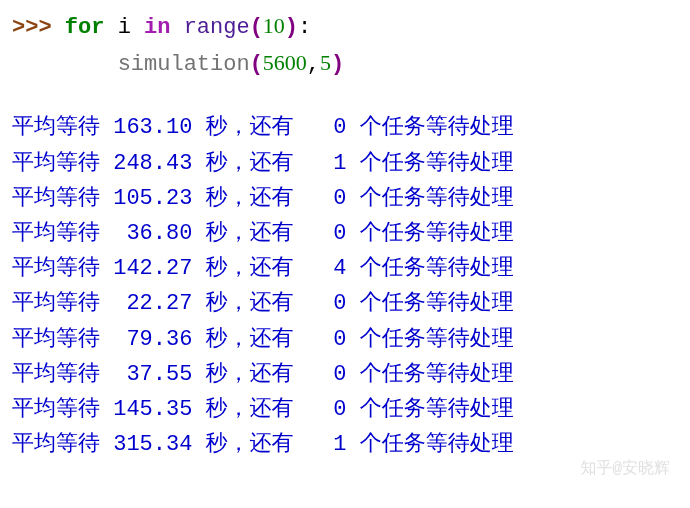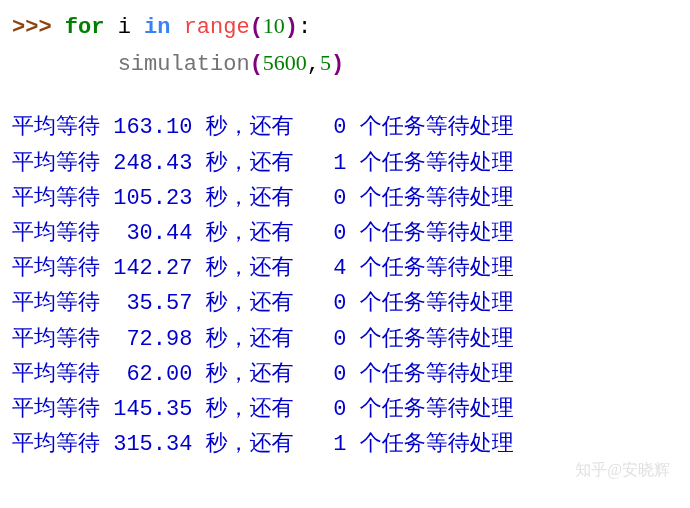--- a/index.html
+++ b/index.html
@@ -23,25 +23,25 @@
     }
     .prompt {
       color: #8B4513;
       font-weight: bold;
     }
     .keyword-for {
       color: #008000;
       font-weight: bold;
     }
     .keyword-in {
-      color: #3b82f6;
+      color: #a21caf;
       font-weight: bold;
     }
     .func-range {
-      color: #ef4444;
+      color: #4c1d95;
       font-weight: normal;
     }
     .func-call {
       color: #737373;
     }
     .number {
       color: #008000;
       font-family: Liberation Serif, serif;
     }
     .paren {
@@ -61,35 +61,35 @@
     .output-block {
       margin-top: 28px;
     }
     .watermark {
       position: absolute;
       right: 20px;
       bottom: 25px;
       color: #cccccc;
       font-size: 16px;
       opacity: 0.6;
-      font-family: Liberation Serif, serif;
+      font-family: Liberation Mono, monospace;
     }
   </style>
 </head>
 <body>
 
 <div class="code-line"><span class="prompt">&gt;&gt;&gt; </span><span class="keyword-for">for</span><span class="identifier"> </span><span class="identifier">i</span><span class="identifier"> </span><span class="keyword-in">in</span><span class="identifier"> </span><span class="func-range">range</span><span class="paren">(</span><span class="number">10</span><span class="paren">)</span><span class="colon">:</span></div>
 <div class="code-line"><span class="identifier">        </span><span class="func-call">simulation</span><span class="paren">(</span><span class="number">5600</span><span class="identifier">,</span><span class="number">5</span><span class="paren">)</span></div>
 
 <div class="output-block">
 <div class="output-line"><span>平均等待 </span><span>163.10</span><span> 秒，还有 </span><span>  0</span><span> 个任务等待处理</span></div>
 <div class="output-line"><span>平均等待 </span><span>248.43</span><span> 秒，还有 </span><span>  1</span><span> 个任务等待处理</span></div>
 <div class="output-line"><span>平均等待 </span><span>105.23</span><span> 秒，还有 </span><span>  0</span><span> 个任务等待处理</span></div>
-<div class="output-line"><span>平均等待 </span><span> 30.44</span><span> 秒，还有 </span><span>  0</span><span> 个任务等待处理</span></div>
+<div class="output-line"><span>平均等待 </span><span> 36.80</span><span> 秒，还有 </span><span>  0</span><span> 个任务等待处理</span></div>
 <div class="output-line"><span>平均等待 </span><span>142.27</span><span> 秒，还有 </span><span>  4</span><span> 个任务等待处理</span></div>
-<div class="output-line"><span>平均等待 </span><span> 35.57</span><span> 秒，还有 </span><span>  0</span><span> 个任务等待处理</span></div>
-<div class="output-line"><span>平均等待 </span><span> 72.98</span><span> 秒，还有 </span><span>  0</span><span> 个任务等待处理</span></div>
-<div class="output-line"><span>平均等待 </span><span> 62.00</span><span> 秒，还有 </span><span>  0</span><span> 个任务等待处理</span></div>
+<div class="output-line"><span>平均等待 </span><span> 22.27</span><span> 秒，还有 </span><span>  0</span><span> 个任务等待处理</span></div>
+<div class="output-line"><span>平均等待 </span><span> 79.36</span><span> 秒，还有 </span><span>  0</span><span> 个任务等待处理</span></div>
+<div class="output-line"><span>平均等待 </span><span> 37.55</span><span> 秒，还有 </span><span>  0</span><span> 个任务等待处理</span></div>
 <div class="output-line"><span>平均等待 </span><span>145.35</span><span> 秒，还有 </span><span>  0</span><span> 个任务等待处理</span></div>
 <div class="output-line"><span>平均等待 </span><span>315.34</span><span> 秒，还有 </span><span>  1</span><span> 个任务等待处理</span></div>
 </div>
 
 <div class="watermark">知乎@安晓辉</div>
 
 </body></html>

